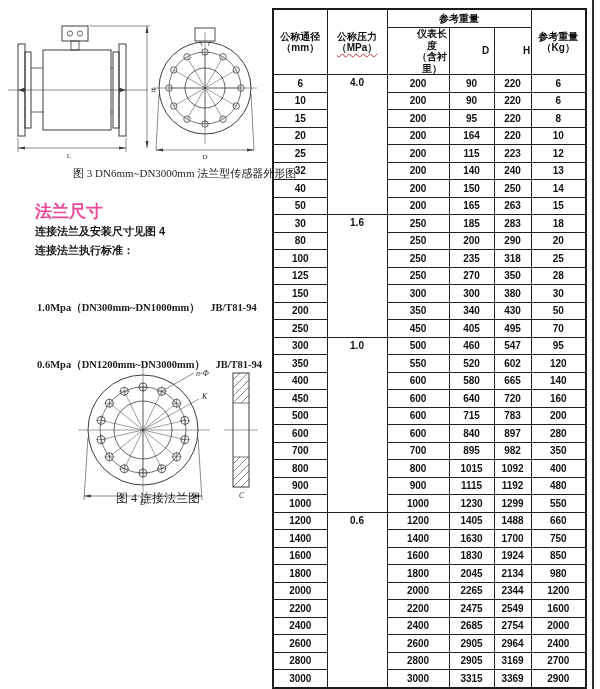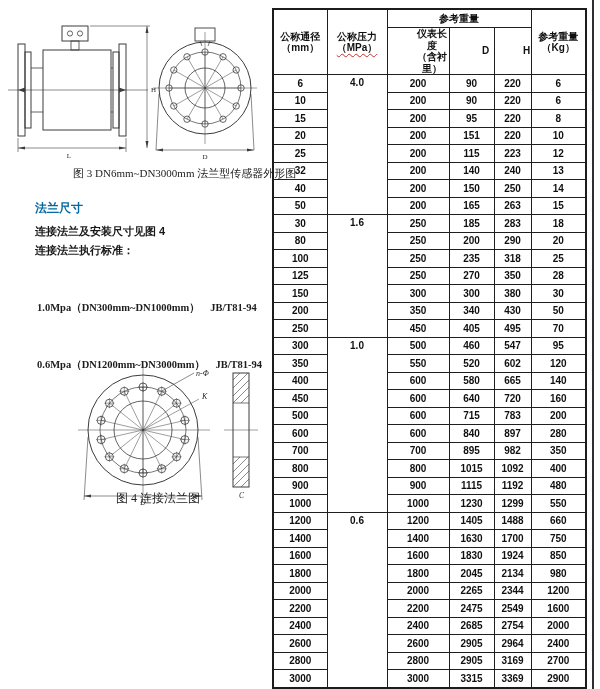--- a/index.html
+++ b/index.html
@@ -6,21 +6,21 @@
   body{width:600px;height:689px;background:#ffffff;position:relative;overflow:hidden;
        font-family:"Liberation Sans",sans-serif;color:#1a1a1a;}
   .abs{position:absolute;}
   svg{display:block;}
   svg line, svg rect, svg circle, svg polyline{stroke:#3c3c3c;fill:none;}
   svg text{fill:#2a2a2a;stroke:none;font-family:"Liberation Serif",serif;}
 
   
   .fig-caption{font-family:"Liberation Serif",serif;font-weight:400;font-size:11px;
                color:#222;white-space:nowrap;padding-left:36px;}
-  .sec-heading{font-weight:700;font-size:12px;color:#0369a1;}
+  .sec-heading{font-weight:700;font-size:17px;color:#ec4899;}
   .sec-line{font-weight:700;font-size:11px;color:#181818;}
   .std-list{font-family:"Liberation Serif",serif;font-weight:600;font-size:10.5px;
             color:#1c1c1c;line-height:19.3px;white-space:pre;}
 
   
   .dims-table{border-collapse:collapse;table-layout:fixed;width:313px;
               border:2px solid #1c1c1c;}
   .dims-table td,.dims-table th{border:1px solid #1f1f1f;text-align:center;
               vertical-align:middle;font-weight:700;font-size:10px;color:#101010;
               padding:0;line-height:1.15;overflow:hidden;}
@@ -274,21 +274,21 @@
         <tr>
           <td>15</td>
           <td>200</td>
           <td>95</td>
           <td>220</td>
           <td>8</td>
         </tr>
         <tr>
           <td>20</td>
           <td>200</td>
-          <td>151</td>
+          <td>164</td>
           <td>220</td>
           <td>10</td>
         </tr>
         <tr>
           <td>25</td>
           <td>200</td>
           <td>115</td>
           <td>223</td>
           <td>12</td>
         </tr>

